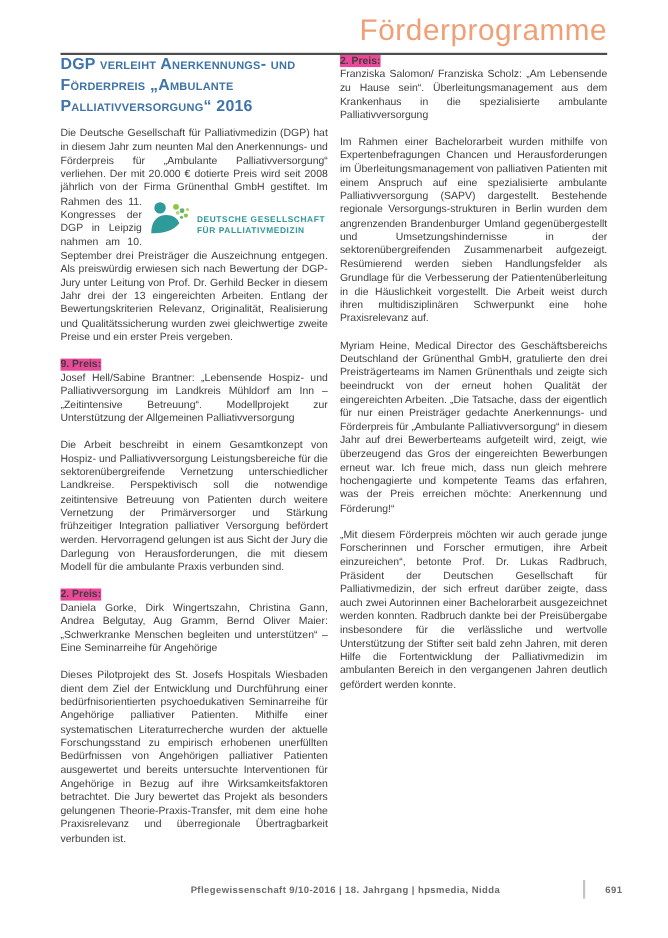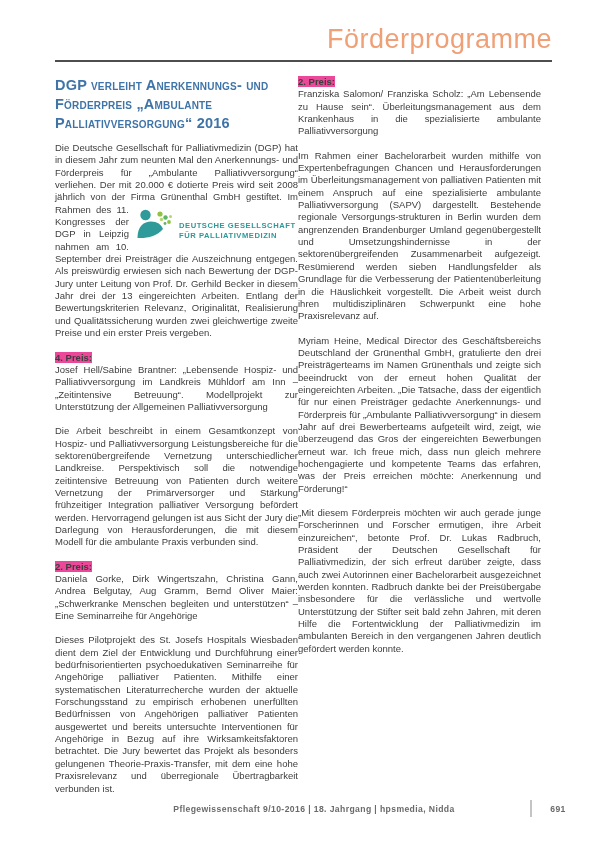--- a/index.html
+++ b/index.html
@@ -6,29 +6,29 @@
   body {
     width:607px; height:853px;
     background:#ffffff;
     font-family:"Liberation Sans", sans-serif;
     position:relative;
     overflow:hidden;
   }
   .content { position:absolute; left:55px; top:0; width:497px; }
 
   
-  .masthead { text-align:right; padding-top:24px; }
+  .masthead { text-align:right; padding-top:12px; }
   .masthead-title {
     font-size:27px; line-height:30px; font-weight:400;
     color:#EFA077; letter-spacing:0.5px;
   }
   .rule { border-bottom:2px solid #4e4e4e; margin-top:6px; }
 
   
-  .columns { display:flex; margin-top:14px; }
+  .columns { display:flex; gap:11px; }
   .col { width:243px; font-size:9.5px; line-height:12.35px; color:#3d3d3d; text-align:justify; }
 
   .article-heading {
     font-variant:small-caps;
     font-size:14.5px; line-height:19px; font-weight:600;
     color:#3F74A8; letter-spacing:0.2px;
     margin:0 0 9px 0; text-align:left;
   }
   p.para { margin:0 0 12px 0; }
   p.subhead { margin:0; font-weight:700; }
@@ -82,21 +82,21 @@
             <circle cx="34.5" cy="9.5" r="1.5" fill="#B5D56E"></circle>
           </svg>
           <span class="logo-text">
             <span>DEUTSCHE GESELLSCHAFT</span>
             <span>FÜR PALLIATIVMEDIZIN</span>
           </span>
         </span>
         <span>Im Rahmen des 11. Kongresses der DGP in Leipzig nahmen am 10. September drei Preisträger die Auszeichnung entgegen. Als preiswürdig erwiesen sich nach Bewertung der DGP-Jury unter Leitung von Prof. Dr. Gerhild Becker in diesem Jahr drei der 13 eingereichten Arbeiten. Entlang der Bewertungskriterien Relevanz, Originalität, Realisierung und Qualitätssicherung wurden zwei gleichwertige zweite Preise und ein erster Preis vergeben.</span>
       </p>
 
-      <p class="subhead"><span class="hl">4. Preis:</span></p>
+      <p class="subhead"><span class="hl">9. Preis:</span></p>
       <p class="para">Josef Hell/Sabine Brantner: „Lebensende Hospiz- und Palliativversorgung im Landkreis Mühldorf am Inn – „Zeitintensive Betreuung“. Modellprojekt zur Unterstützung der Allgemeinen Palliativversorgung</p>
       <p class="para">Die Arbeit beschreibt in einem Gesamtkonzept von Hospiz- und Palliativversorgung Leistungsbereiche für die sektorenübergreifende Vernetzung unterschiedlicher Landkreise. Perspektivisch soll die notwendige zeitintensive Betreuung von Patienten durch weitere Vernetzung der Primärversorger und Stärkung frühzeitiger Integration palliativer Versorgung befördert werden. Hervorragend gelungen ist aus Sicht der Jury die Darlegung von Herausforderungen, die mit diesem Modell für die ambulante Praxis verbunden sind.</p>
 
       <p class="subhead"><span class="hl">2. Preis:</span></p>
       <p class="para">Daniela Gorke, Dirk Wingertszahn, Christina Gann, Andrea Belgutay, Aug Gramm, Bernd Oliver Maier: „Schwerkranke Menschen begleiten und unterstützen“ – Eine Seminarreihe für Angehörige</p>
       <p class="para">Dieses Pilotprojekt des St. Josefs Hospitals Wiesbaden dient dem Ziel der Entwicklung und Durchführung einer bedürfnisorientierten psychoedukativen Seminarreihe für Angehörige palliativer Patienten. Mithilfe einer systematischen Literaturrecherche wurden der aktuelle Forschungsstand zu empirisch erhobenen unerfüllten Bedürfnissen von Angehörigen palliativer Patienten ausgewertet und bereits untersuchte Interventionen für Angehörige in Bezug auf ihre Wirksamkeitsfaktoren betrachtet. Die Jury bewertet das Projekt als besonders gelungenen Theorie-Praxis-Transfer, mit dem eine hohe Praxisrelevanz und überregionale Übertragbarkeit verbunden ist.</p>
     </div>
 
     <div class="col">
       <p class="subhead"><span class="hl">2. Preis:</span></p>

